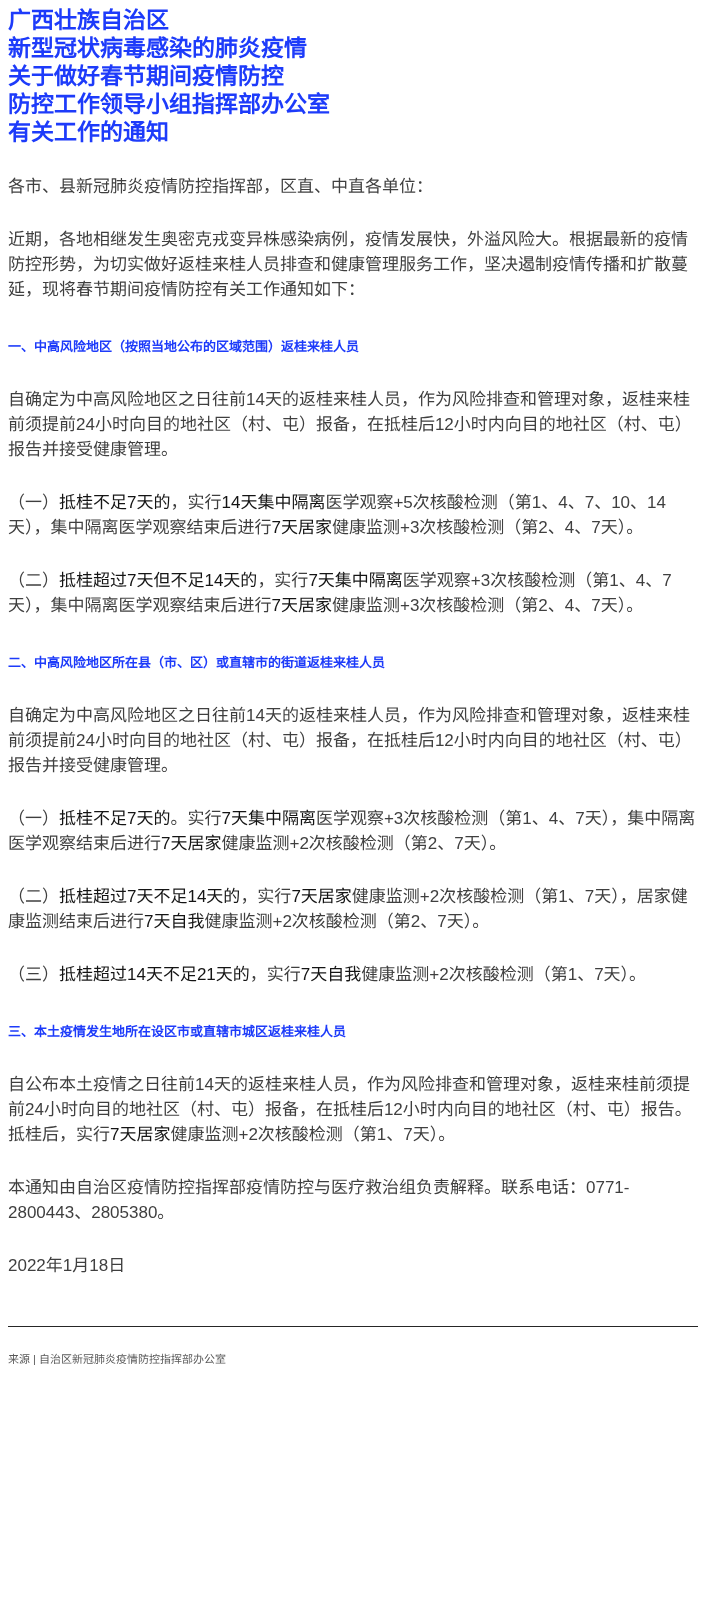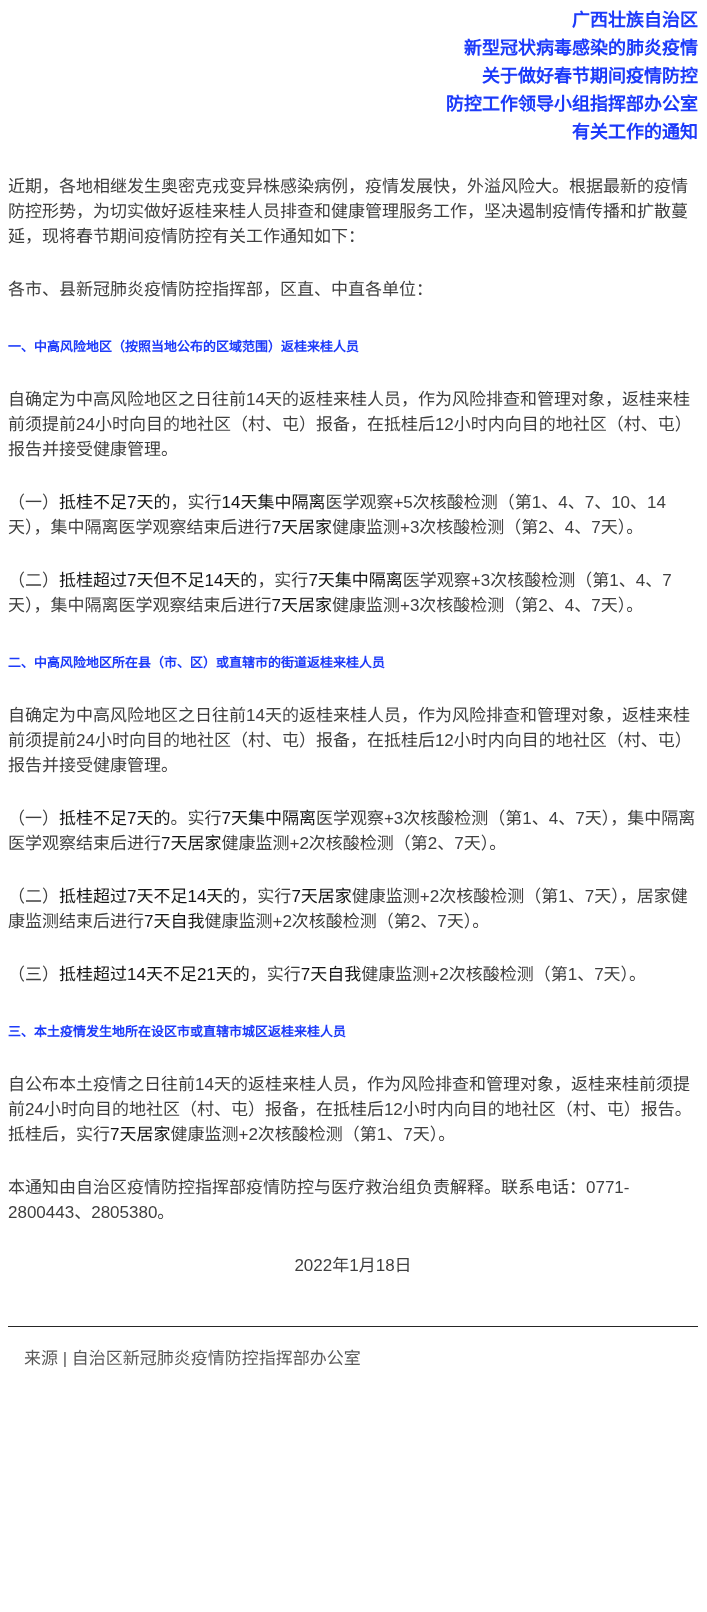--- a/index.html
+++ b/index.html
@@ -18,74 +18,74 @@
     background:var(--page-bg);
     font-family:"Liberation Sans","DejaVu Sans",sans-serif;
     color:var(--body-text);
   }
   .doc{
     padding:6px 9px 4px 8px;
     font-size:17px;
     line-height:25px;
   }
   .title-block{
-    text-align:right;
+    text-align:left;
     color:var(--accent-blue);
     font-weight:700;
-    font-size:18px;
+    font-size:23px;
     line-height:28px;
     margin:0 0 0 0;
   }
   .salutation{margin:28px 0 0 0;}
   p.para{margin:28px 0;}
   p.para strong, .list-item strong{
     color:var(--strong-text);
     font-weight:400;
   }
   h2.section-heading{
     color:var(--accent-blue);
     font-size:13px;
     line-height:25px;
     font-weight:700;
     margin:32px 0 28px 0;
   }
   .list-item{margin:28px 0;}
   .date-line{
-    text-align:center;
+    text-align:left;
     margin:46px 0 0 0;
   }
   .footer-divider{
     border:none;
     border-top:1px solid var(--divider);
     height:0;
     margin:48px 0 0 0;
   }
   .source-line{
-    font-size:17px;
+    font-size:11px;
     line-height:20px;
     color:var(--muted-text);
-    margin:22px 0 6px 16px;
+    margin:22px 0 6px 0;
   }
 </style>
 </head>
 <body>
 
 <div class="doc">
 
   <div class="title-block">
     <div>广西壮族自治区</div>
     <div>新型冠状病毒感染的肺炎疫情</div>
     <div>关于做好春节期间疫情防控</div>
     <div>防控工作领导小组指挥部办公室</div>
     <div>有关工作的通知</div>
   </div>
 
+  <p class="para salutation">各市、县新冠肺炎疫情防控指挥部，区直、中直各单位：</p>
+
   <p class="para">近期，各地相继发生奥密克戎变异株感染病例，疫情发展快，外溢风险大。根据最新的疫情防控形势，为切实做好返桂来桂人员排查和健康管理服务工作，坚决遏制疫情传播和扩散蔓延，现将春节期间疫情防控有关工作通知如下：</p>
-
-  <p class="para salutation">各市、县新冠肺炎疫情防控指挥部，区直、中直各单位：</p>
 
   <section>
     <h2 class="section-heading">一、中高风险地区（按照当地公布的区域范围）返桂来桂人员</h2>
     <p class="para">自确定为中高风险地区之日往前14天的返桂来桂人员，作为风险排查和管理对象，返桂来桂前须提前24小时向目的地社区（村、屯）报备，在抵桂后12小时内向目的地社区（村、屯）报告并接受健康管理。</p>
     <p class="para list-item"><span>（一）</span><strong>抵桂不足7天的</strong><span>，实行</span><strong>14天集中隔离</strong><span>医学观察+5次核酸检测（第1、4、7、10、14天），集中隔离医学观察结束后进行</span><strong>7天居家</strong><span>健康监测+3次核酸检测（第2、4、7天）。</span></p>
     <p class="para list-item"><span>（二）</span><strong>抵桂超过7天但不足14天的</strong><span>，实行</span><strong>7天集中隔离</strong><span>医学观察+3次核酸检测（第1、4、7天），集中隔离医学观察结束后进行</span><strong>7天居家</strong><span>健康监测+3次核酸检测（第2、4、7天）。</span></p>
   </section>
 
   <section>
     <h2 class="section-heading">二、中高风险地区所在县（市、区）或直辖市的街道返桂来桂人员</h2>

